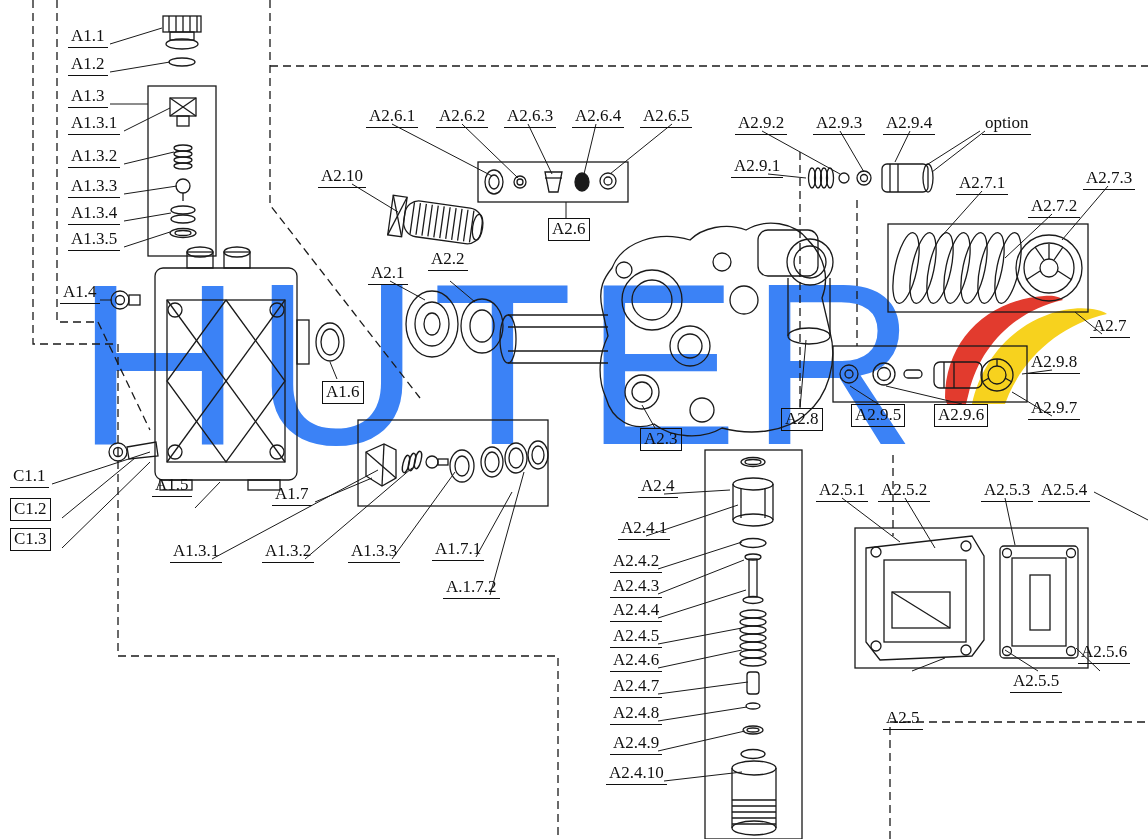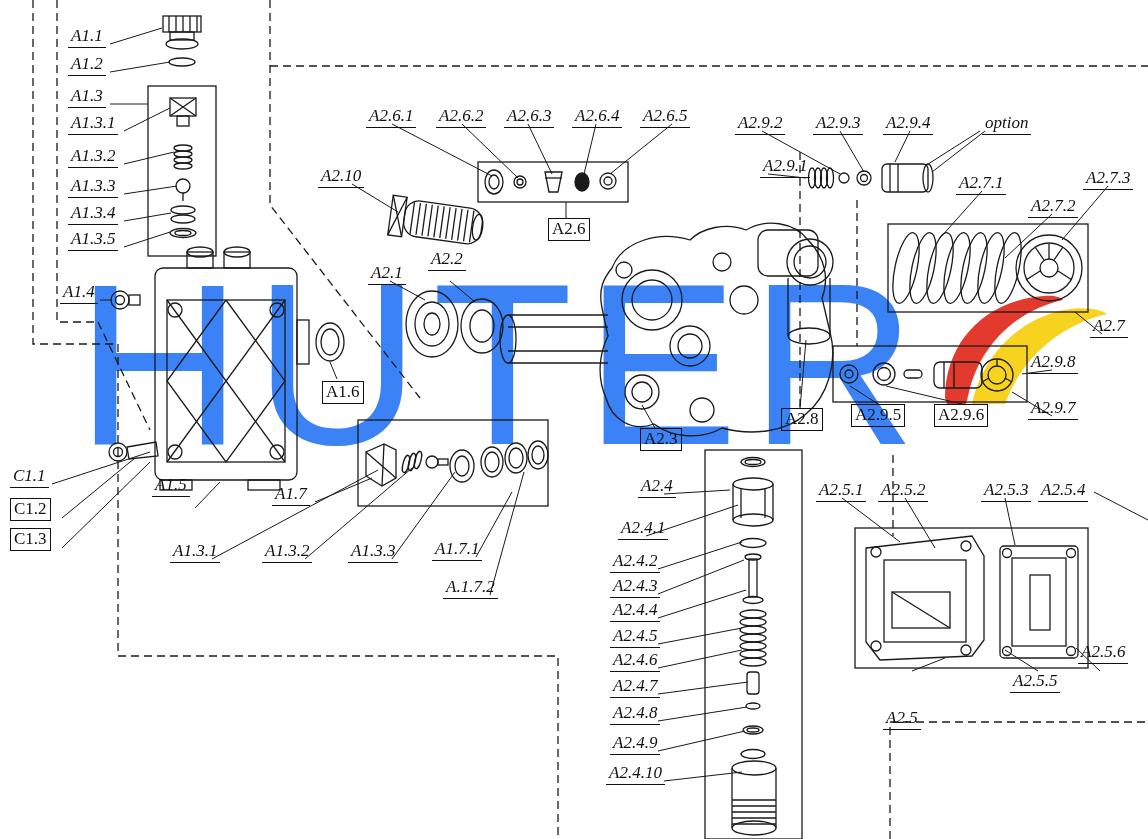--- a/index.html
+++ b/index.html
@@ -13,21 +13,21 @@
     font-family:"Liberation Sans", sans-serif;
     font-size:230px; font-weight:normal; line-height:165px;
     letter-spacing:12px; color:#3b82f6; white-space:nowrap;
     user-select:none;
   }
   svg.layer { position:absolute; left:0; top:0; }
   .lbl {
     position:absolute; font-size:17px; line-height:20px; color:#101010;
     padding:0 3px 1px 3px; white-space:nowrap; background:transparent;
   }
-  .u  { border-bottom:1.5px solid #101010;font-style:italic; }
+  .u  { border-bottom:1.5px solid #101010; }
   .bx { border:1.5px solid #101010; }
 </style>
 </head>
 <body>
 
 <div id="canvas">
 
   <div id="watermark">HUTER</div>
 
   <svg class="layer" width="1148" height="839" viewBox="0 0 1148 839">
@@ -313,21 +313,21 @@
   <div class="lbl u" style="left:610px;top:576px">A2.4.3</div>
   <div class="lbl u" style="left:610px;top:600px">A2.4.4</div>
   <div class="lbl u" style="left:610px;top:626px">A2.4.5</div>
   <div class="lbl u" style="left:610px;top:650px">A2.4.6</div>
   <div class="lbl u" style="left:610px;top:676px">A2.4.7</div>
   <div class="lbl u" style="left:610px;top:703px">A2.4.8</div>
   <div class="lbl u" style="left:610px;top:733px">A2.4.9</div>
   <div class="lbl u" style="left:606px;top:763px">A2.4.10</div>
   <div class="lbl bx" style="left:781px;top:408px">A2.8</div>
 
-  <div class="lbl u" style="left:760px;top:156px">A2.9.1</div>
+  <div class="lbl u" style="left:731px;top:156px">A2.9.1</div>
   <div class="lbl u" style="left:735px;top:113px">A2.9.2</div>
   <div class="lbl u" style="left:813px;top:113px">A2.9.3</div>
   <div class="lbl u" style="left:883px;top:113px">A2.9.4</div>
   <div class="lbl u" style="left:982px;top:113px">option</div>
   <div class="lbl u" style="left:956px;top:173px">A2.7.1</div>
   <div class="lbl u" style="left:1028px;top:196px">A2.7.2</div>
   <div class="lbl u" style="left:1083px;top:168px">A2.7.3</div>
   <div class="lbl u" style="left:1090px;top:316px">A2.7</div>
   <div class="lbl u" style="left:1028px;top:352px">A2.9.8</div>
   <div class="lbl bx" style="left:851px;top:404px">A2.9.5</div>

